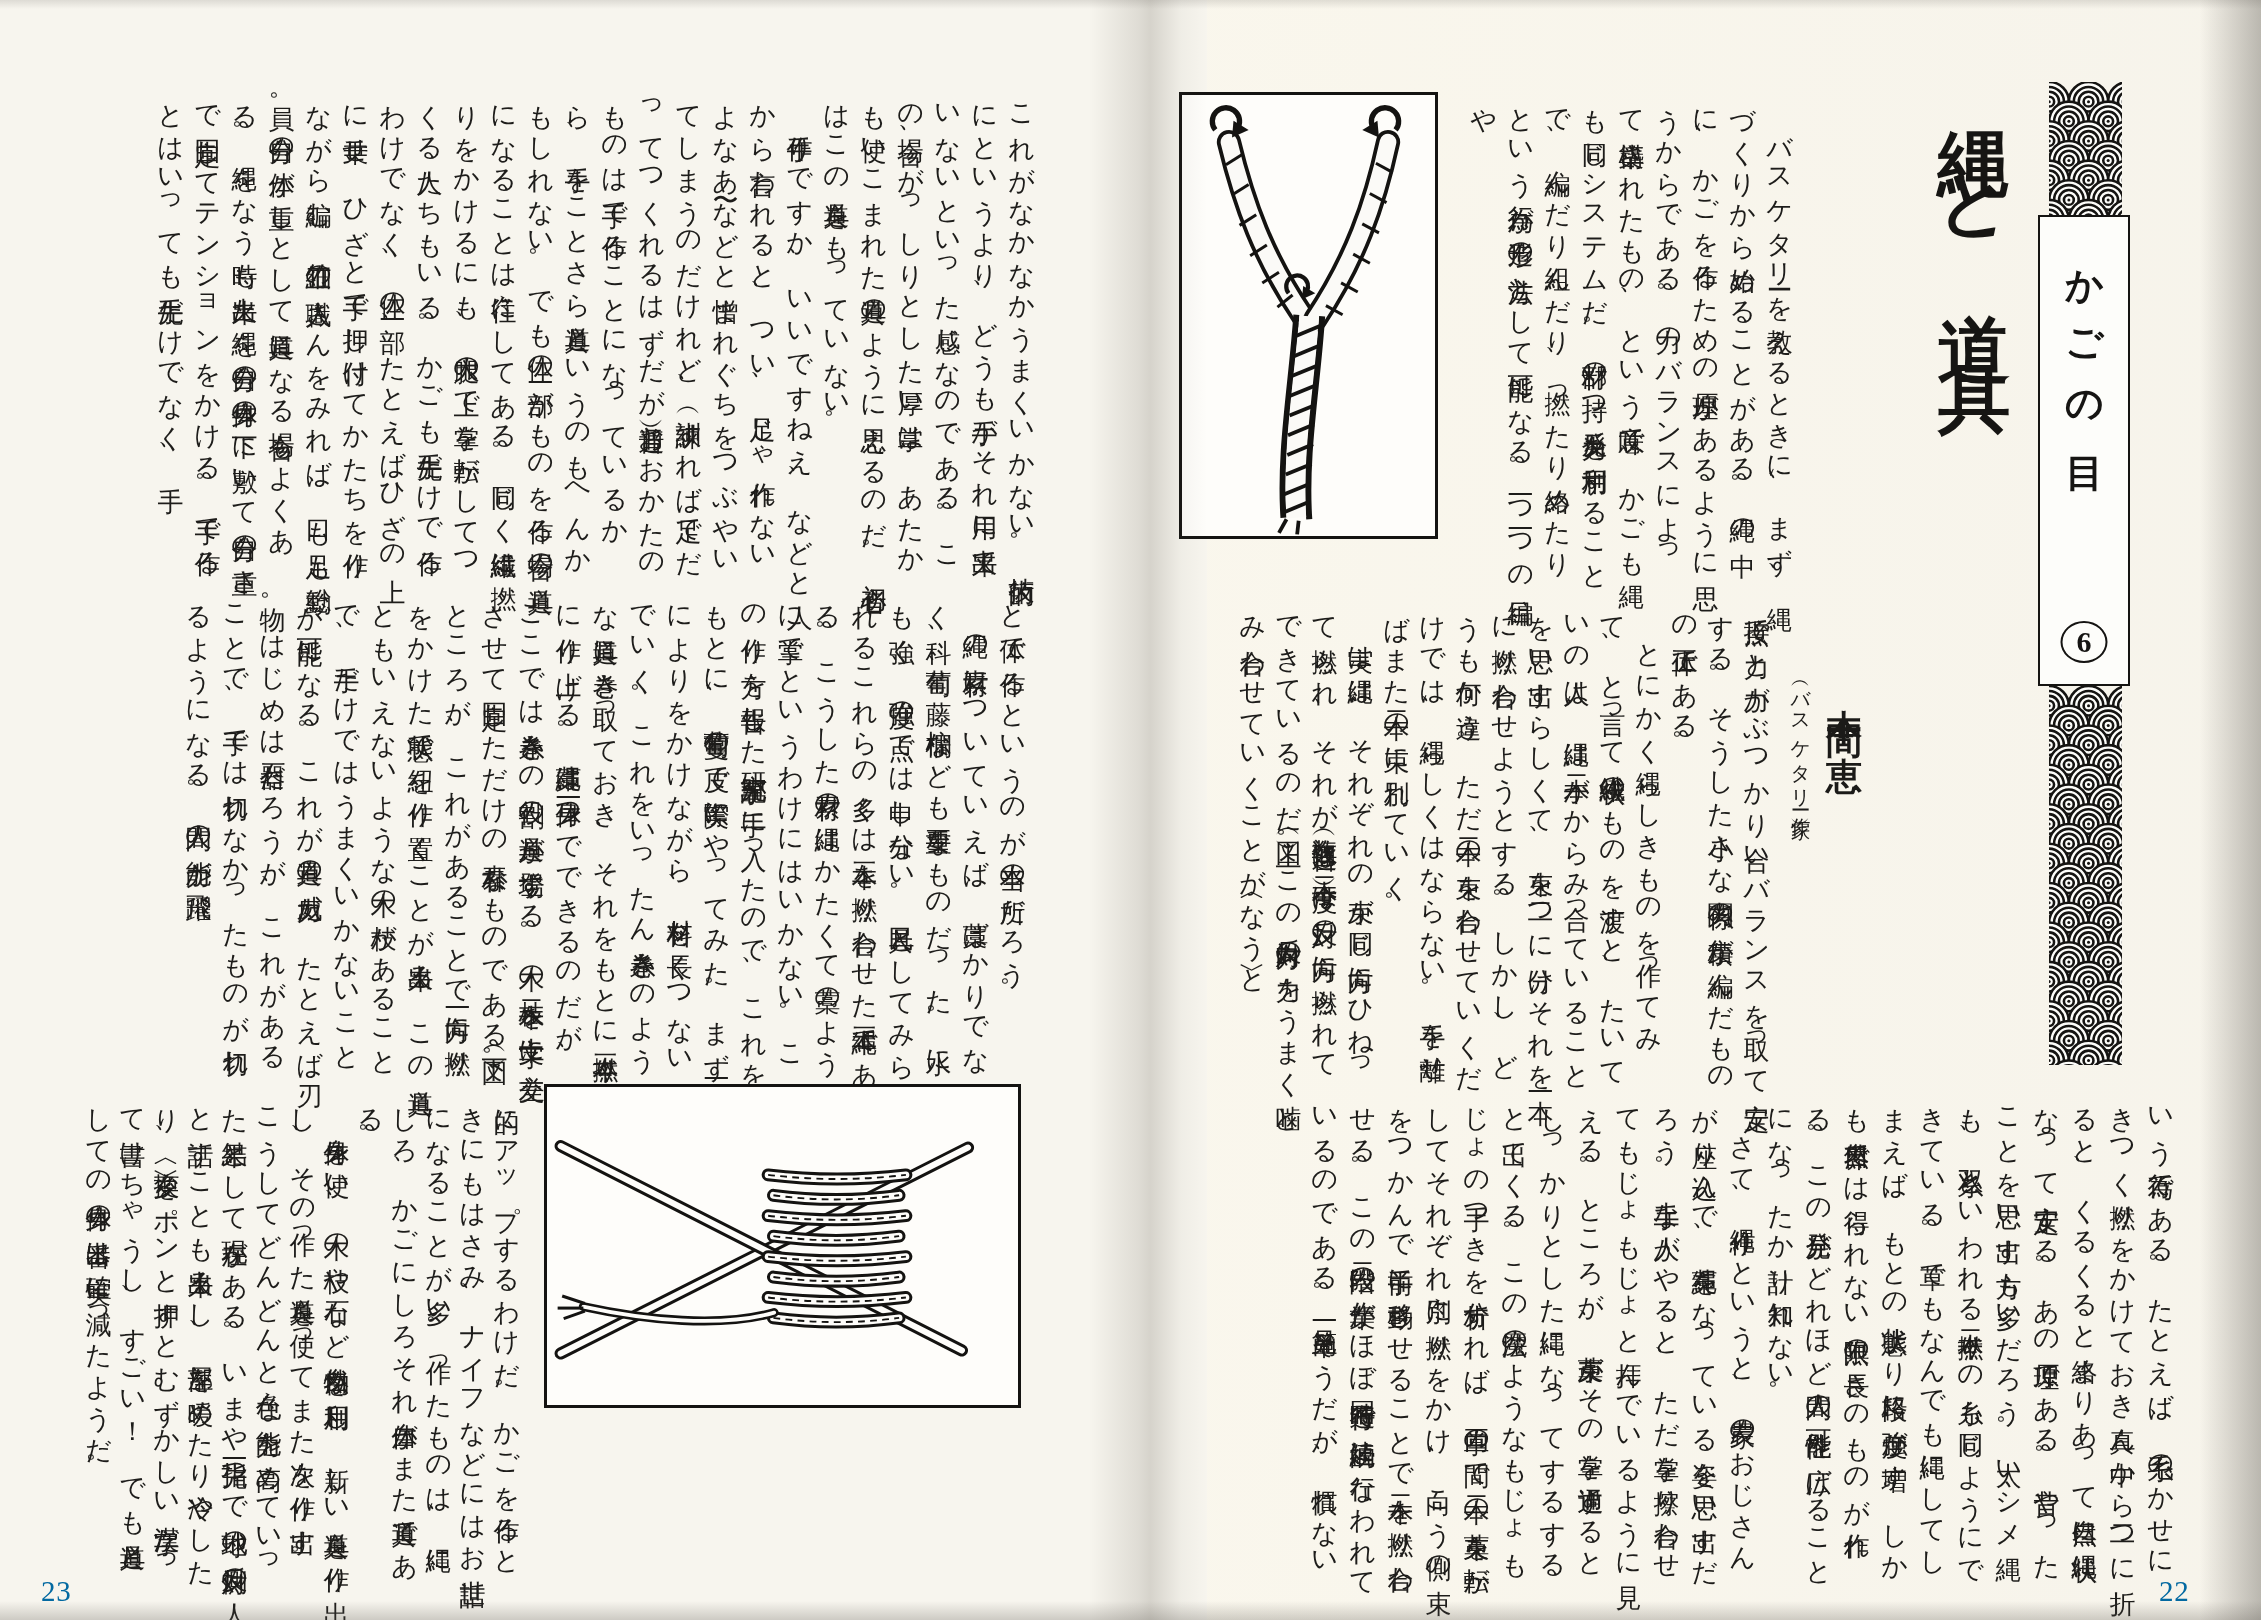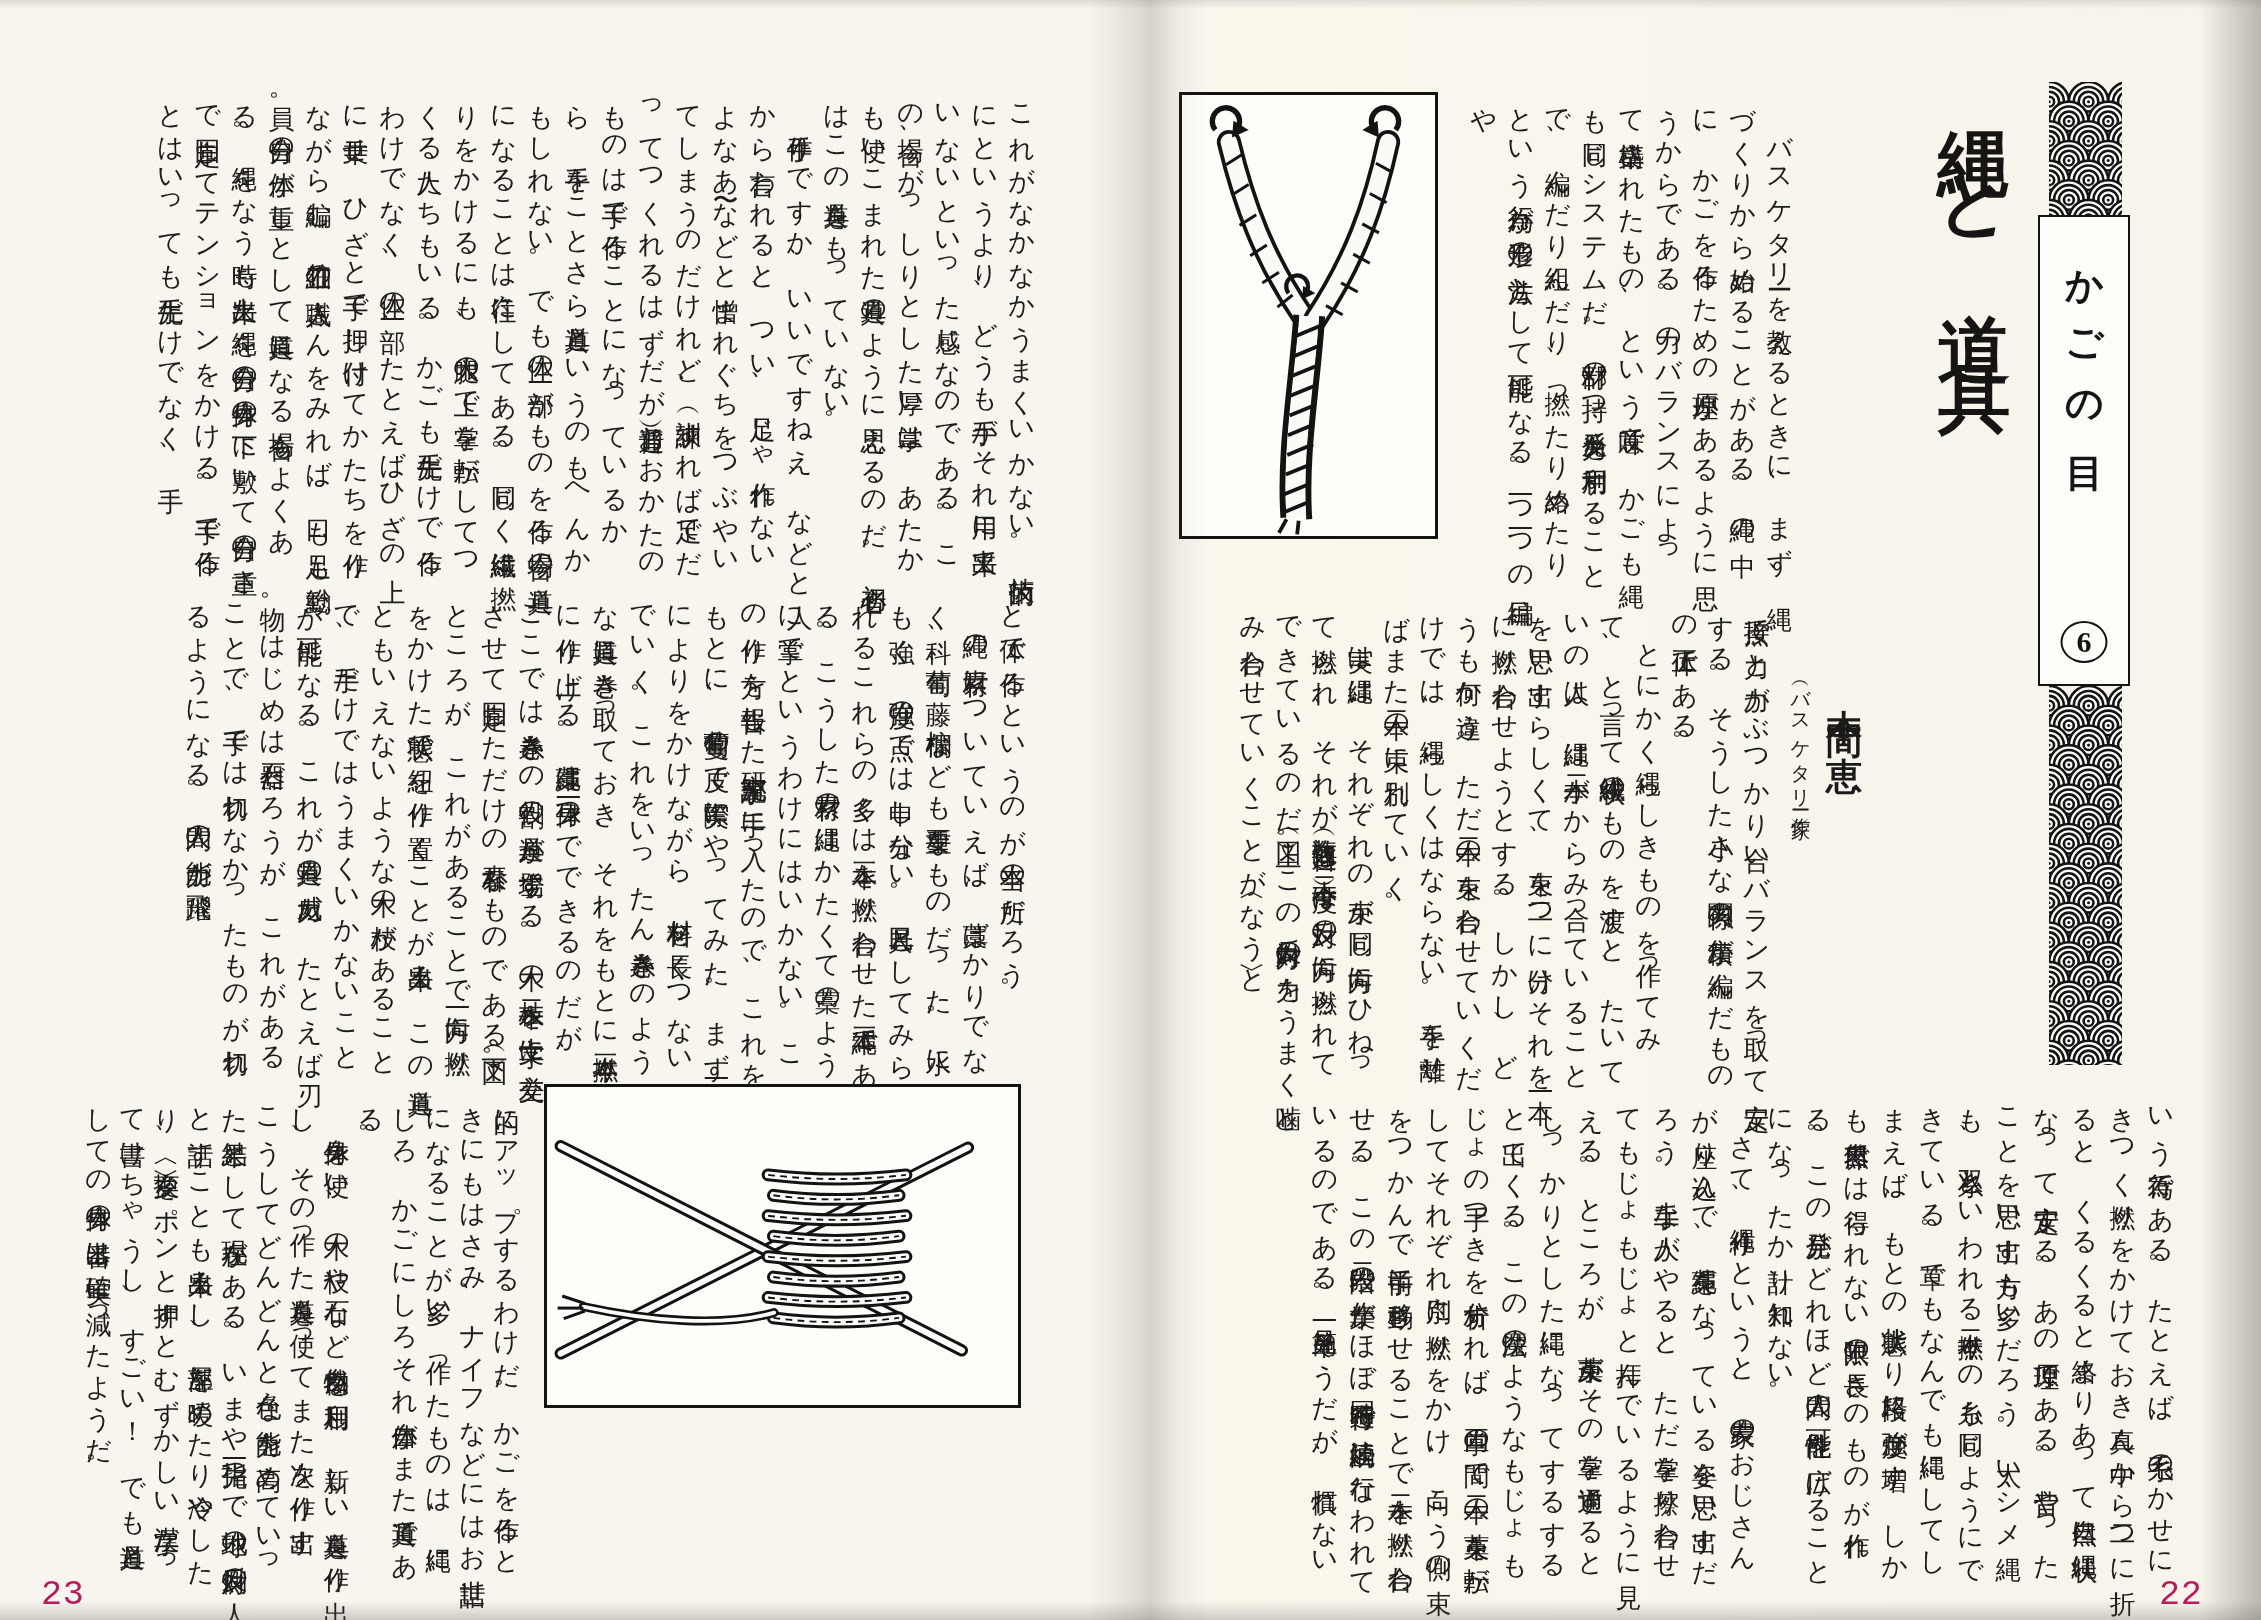--- a/index.html
+++ b/index.html
@@ -50,22 +50,22 @@
     font-size:19.7px;letter-spacing:2.3px;color:#1d1c1a;white-space:nowrap;
   }
 
   
   .illus-frame{
     position:absolute;border:3px solid #141311;background:#fefdfa;box-sizing:border-box;
   }
 
   
   .pagenum{
-    position:absolute;font-family:Liberation Mono, monospace;
-    font-size:35px;color:#be185d;letter-spacing:0.8px;
+    position:absolute;font-family:Liberation Serif, serif;
+    font-size:29px;color:#0369a1;letter-spacing:0.8px;
   }
 
   
   .gutter-shadow{
     position:absolute;left:1089px;top:0;width:118px;height:1621px;pointer-events:none;
     background:linear-gradient(90deg,rgba(96,90,80,0) 0%,rgba(96,90,80,.16) 42%,rgba(96,90,80,.22) 52%,rgba(96,90,80,.05) 78%,rgba(96,90,80,0) 100%);
   }
   .edge-right{
     position:absolute;right:0;top:0;width:61px;height:1621px;pointer-events:none;
     background:linear-gradient(90deg,rgba(88,84,78,0),rgba(88,84,78,.38));

